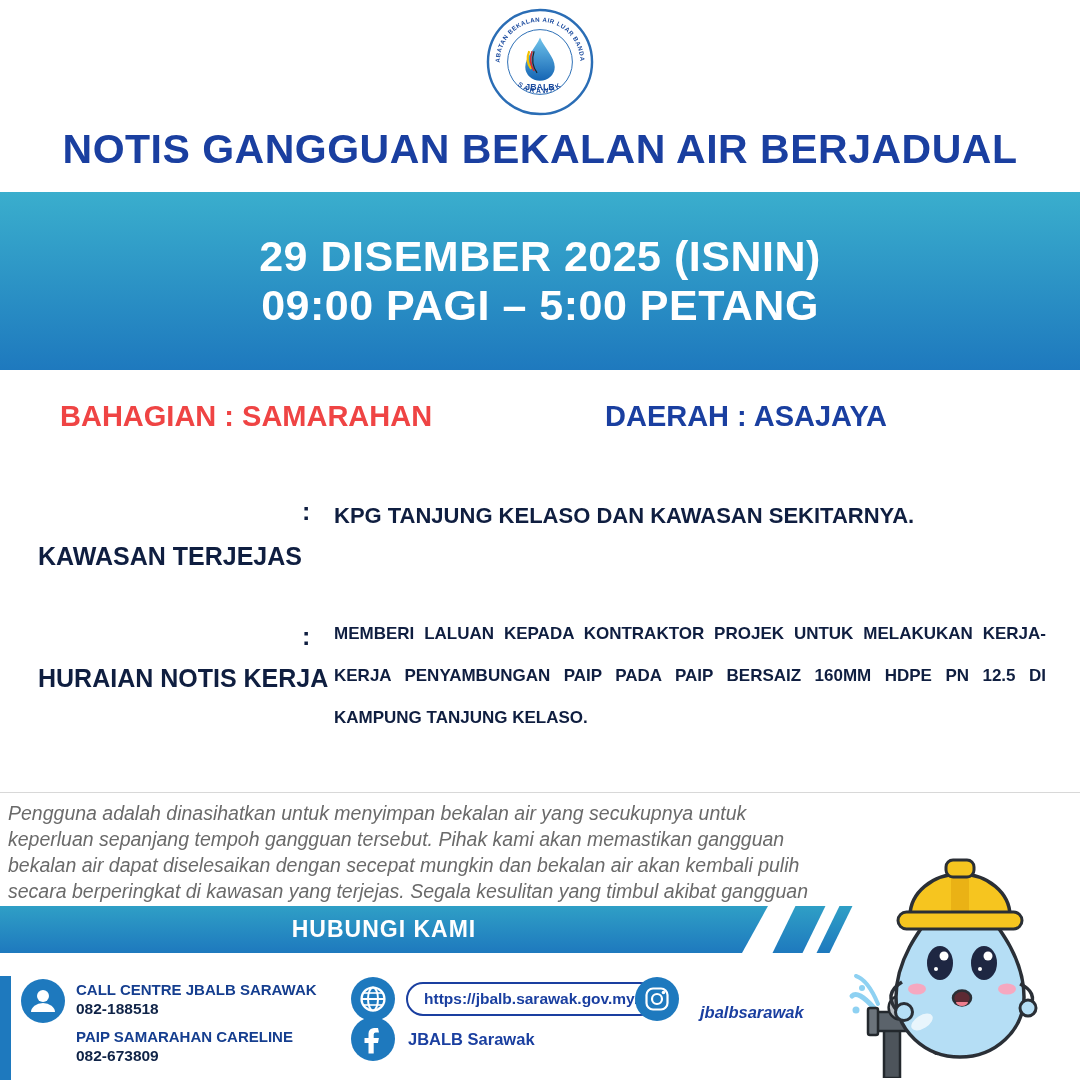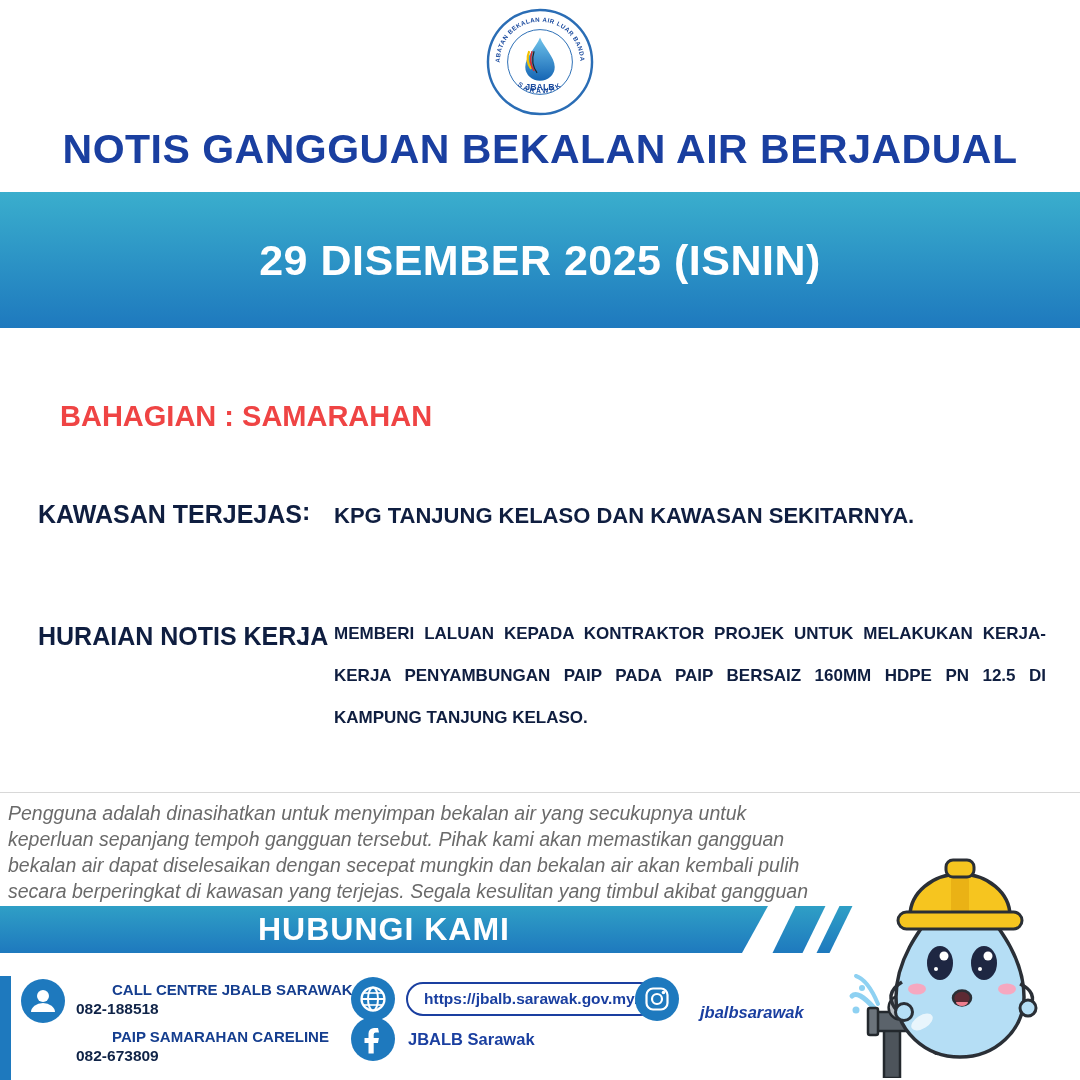--- a/index.html
+++ b/index.html
@@ -7,63 +7,63 @@
         font-family:"Liberation Sans", sans-serif;}
 
   
   .logo{position:absolute;top:8px;left:486px;width:108px;height:108px;}
 
   
   .title{position:absolute;top:126px;left:0;width:100%;margin:0;text-align:center;
          font-size:41px;font-weight:bold;color:#1a3fa0;letter-spacing:0.5px;}
 
   
-  .banner{position:absolute;top:192px;left:0;width:100%;height:136px;
+  .banner{position:absolute;top:192px;left:0;width:100%;height:178px;
           background:linear-gradient(180deg,#3aaecd 0%,#1e79be 100%);
           display:flex;flex-direction:column;align-items:center;justify-content:center;}
   .banner-line{color:#ffffff;font-size:43px;font-weight:bold;letter-spacing:0.5px;}
 
   
   .bahagian{position:absolute;top:400px;left:60px;font-size:29px;font-weight:bold;color:#ef4444;}
   .daerah{position:absolute;top:400px;left:605px;font-size:29px;font-weight:bold;color:#1a3fa0;}
 
   
-  .info-label{position:absolute;font-size:25px;font-weight:bold;color:#0f1e40;}
+  .info-label{position:absolute;font-size:25px;font-weight:bold;color:#0f1e40;margin-top:42px;}
   .info-colon{position:absolute;font-size:25px;font-weight:bold;color:#0f1e40;}
   .info-value{position:absolute;font-size:22px;font-weight:bold;color:#0f1e40;}
   .kawasan-label{top:500px;left:38px;}
   .kawasan-colon{top:497px;left:302px;}
   .kawasan-value{top:503px;left:334px;width:712px;}
   .huraian-label{top:622px;left:38px;}
   .huraian-colon{top:622px;left:302px;}
   .huraian-value{top:613px;left:334px;width:712px;font-size:17px;line-height:42px;
                  text-align:justify;}
 
   
   .divider{position:absolute;top:792px;left:0;width:100%;height:1px;background:#d8d8d8;}
   .disclaimer{position:absolute;top:801px;left:8px;width:800px;margin:0;
               font-size:19.5px;font-style:italic;color:#6a6a6a;line-height:1.33;}
 
   
   .contact-bar{position:absolute;top:906px;left:0;width:768px;height:47px;
                background:linear-gradient(180deg,#2f9fc6 0%,#1e79be 100%);
                clip-path:polygon(0 0,100% 0,calc(100% - 26px) 100%,0 100%);
                display:flex;align-items:center;justify-content:center;}
-  .contact-bar span{color:#fff;font-size:32px;font-weight:bold;letter-spacing:1px;}
+  .contact-bar span{color:#fff;font-size:23px;font-weight:bold;letter-spacing:1px;}
   .stripe{position:absolute;top:906px;height:47px;transform:skewX(-26deg);
           background:linear-gradient(180deg,#2f9fc6 0%,#1e79be 100%);}
   .stripe-1{left:784px;width:30px;}
   .stripe-2{left:828px;width:13px;}
   .left-accent{position:absolute;top:976px;left:0;width:11px;height:104px;background:#1e79be;}
 
   
   .icon-circle{width:46px;height:46px;flex:0 0 46px;}
   .contact-phones{position:absolute;top:978px;left:20px;display:flex;gap:10px;}
   .phone-lines{display:flex;flex-direction:column;justify-content:flex-start;padding-top:2px;}
-  .c-label{font-size:15px;font-weight:bold;color:#153e8f;line-height:19px;margin-left:36px;}
+  .c-label{font-size:15px;font-weight:bold;color:#153e8f;line-height:19px;}
   .c-phone{font-size:15.5px;font-weight:bold;color:#0f2347;line-height:19px;margin-bottom:9px;}
   .contact-web{position:absolute;top:976px;left:350px;display:flex;align-items:center;gap:10px;}
   .url-pill{border:2.5px solid #1a3fa0;border-radius:19px;padding:6px 16px;
             font-size:15.5px;font-weight:bold;color:#1a3fa0;white-space:nowrap;}
   .contact-ig{position:absolute;top:976px;left:634px;display:flex;align-items:flex-end;gap:20px;font-style:italic;}
   .contact-fb{position:absolute;top:1016px;left:350px;display:flex;align-items:center;gap:12px;}
   .handle-text{font-size:16.5px;font-weight:bold;color:#1a3fa0;}
 
   
   .mascot{position:absolute;right:4px;bottom:2px;width:228px;height:266px;pointer-events:none;}
@@ -96,23 +96,25 @@
       <path d="M49,64 q-6,-9 -2,-20" stroke="#d92b2b" stroke-width="1.6" fill="none"></path>
       <path d="M52,66 q-7,-10 -3,-22" stroke="#222222" stroke-width="1.2" fill="none"></path>
       <text x="55" y="84" text-anchor="middle" font-size="9" font-weight="bold" fill="#1a4a9e">JBALB</text>
     </svg>
   </div>
 
   <h1 class="title">NOTIS GANGGUAN BEKALAN AIR BERJADUAL</h1>
 
   <div class="banner">
     <div class="banner-line">29 DISEMBER 2025 (ISNIN)</div>
+    <div class="banner-line">09:00 PAGI – 5:00 PETANG</div>
   </div>
 
   <div class="bahagian">BAHAGIAN : SAMARAHAN</div>
+  <div class="daerah">DAERAH : ASAJAYA</div>
 
   <div class="info-label kawasan-label">KAWASAN TERJEJAS</div>
   <div class="info-colon kawasan-colon">:</div>
   <div class="info-value kawasan-value">KPG TANJUNG KELASO DAN KAWASAN SEKITARNYA.</div>
 
   <div class="info-label huraian-label">HURAIAN NOTIS KERJA</div>
   <div class="info-colon huraian-colon">:</div>
   <div class="info-value huraian-value">MEMBERI LALUAN KEPADA KONTRAKTOR PROJEK UNTUK MELAKUKAN KERJA-KERJA PENYAMBUNGAN PAIP PADA PAIP BERSAIZ 160MM HDPE PN 12.5 DI KAMPUNG TANJUNG KELASO.</div>
 
   <div class="divider"></div>

